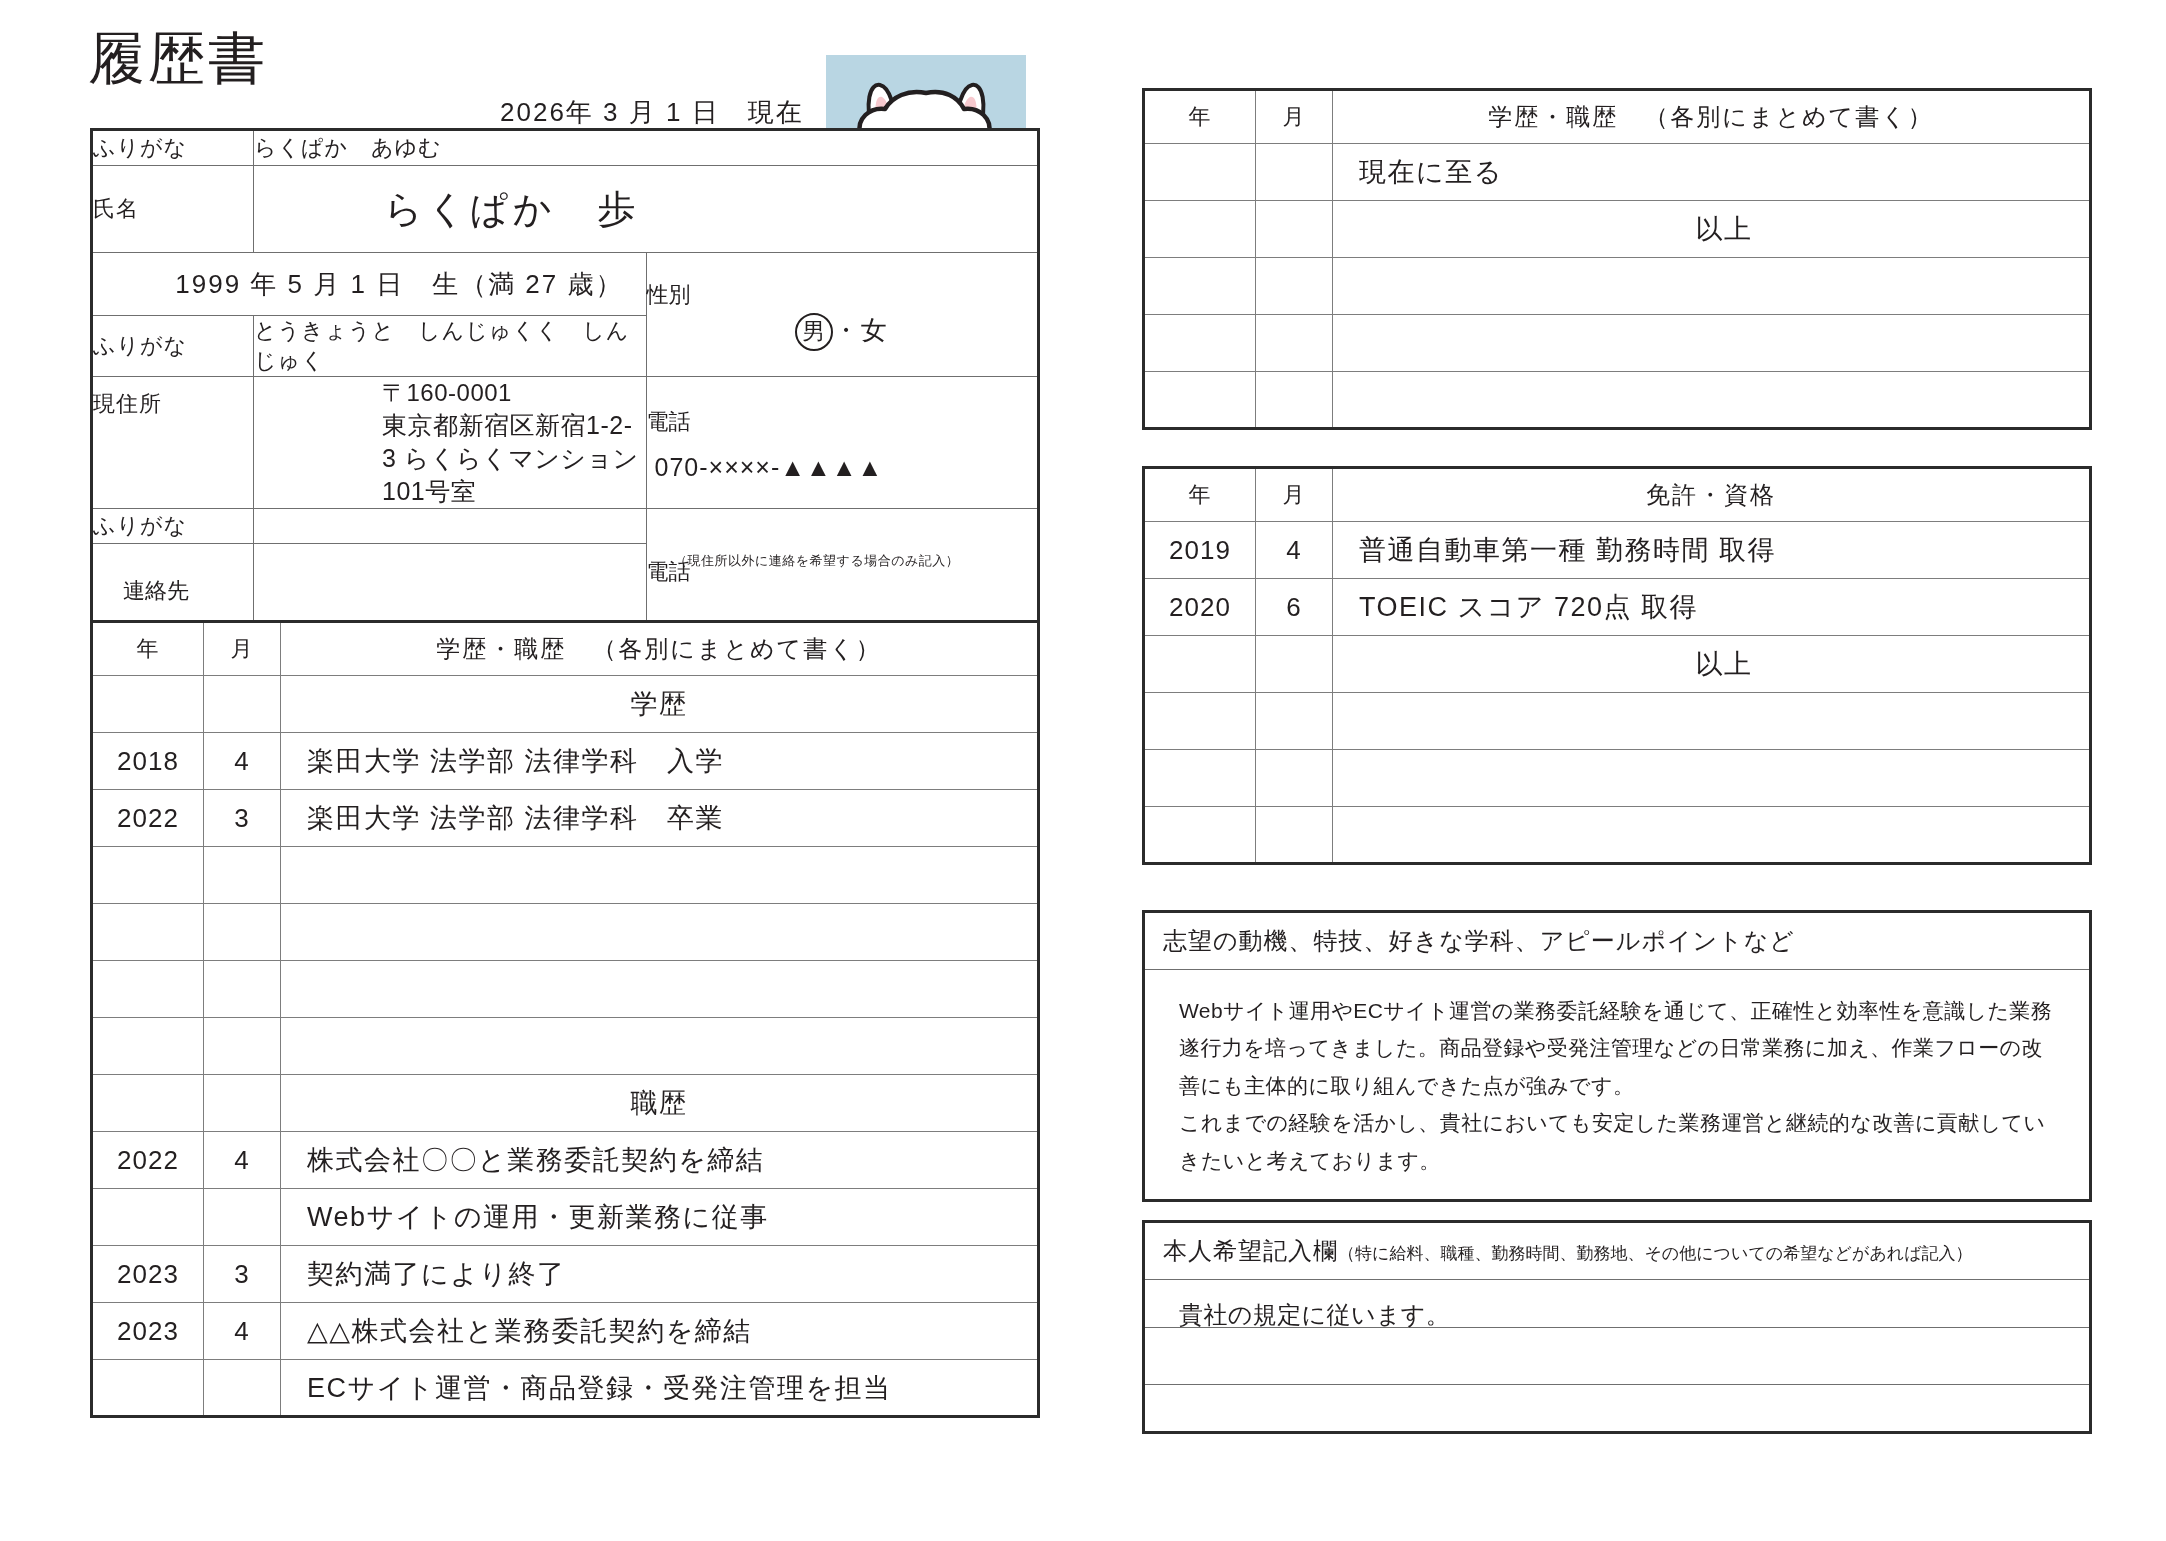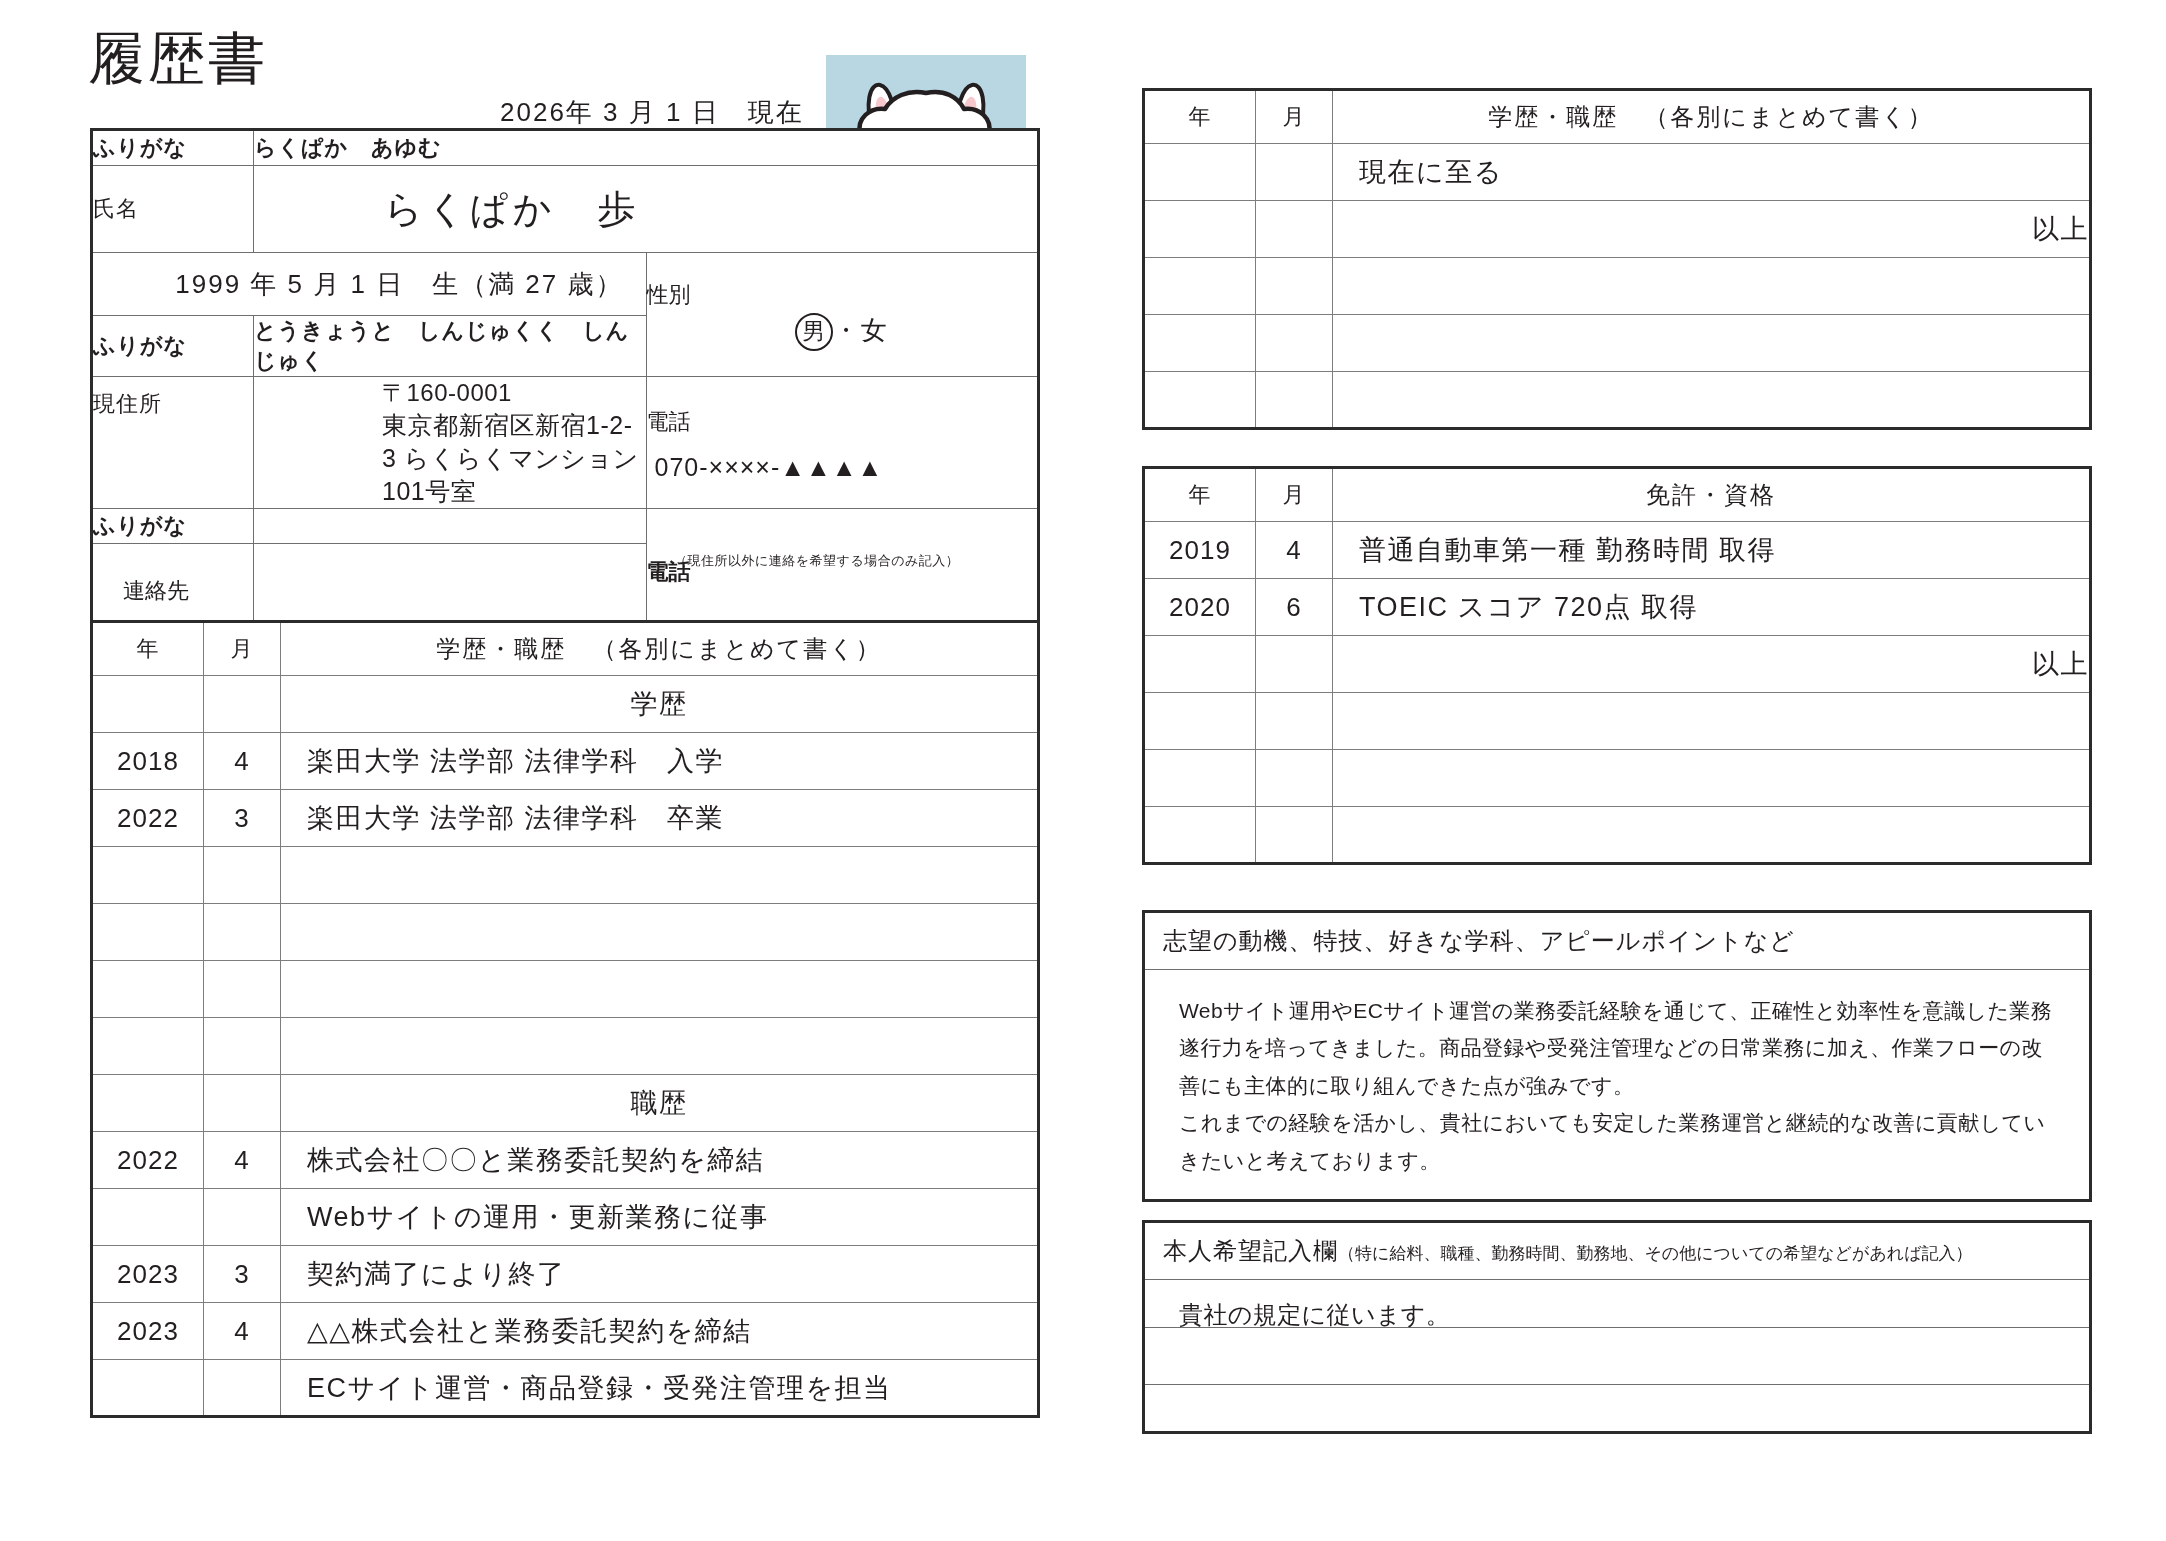--- a/index.html
+++ b/index.html
@@ -81,21 +81,21 @@
   }
   #personal-table td {
     border: 1.5px solid #6f6f6f;
   }
   .lbl {
     font-size: 22px;
     padding-left: 16px;
     letter-spacing: 1px;
     white-space: nowrap;
   }
-  .furi-row td { height: 34px; font-weight: bold; }
+  .furi-row td { height: 34px; }
   .furi-val {
     font-size: 22px;
     padding-left: 10px;
     letter-spacing: 1px;
   }
   .name-row td { height: 86px; }
   #name-value {
     font-size: 38px;
     letter-spacing: 4px;
     padding-left: 130px;
@@ -173,21 +173,21 @@
     width: 950px;
   }
   .hist td { border: 1.5px solid #7d7d7d; }
   .hist .hrow { height: 57px; }
   .hist .col-year { width: 110px; text-align: center; font-size: 26px; letter-spacing: 1px;}
   .hist .col-month { width: 76px; text-align: center; font-size: 26px; letter-spacing: 1px;}
   .hist .col-text { padding-left: 26px; font-size: 27px; letter-spacing: 1.5px; }
   .hist .head td { height: 52px; font-size: 22px; }
   .hist .head .col-text { text-align: center; padding-left: 0; font-size: 24px; letter-spacing: 2px;}
   .center-text { text-align: center !important; padding-left: 0 !important; }
-  .right-text  { text-align: right; padding-right: 42px; }
+  .right-text  { text-align: center; padding-right: 42px; }
 
   #left-history { left: 90px; top: 620px; }
   #right-history { left: 1142px; top: 88px; }
   #license-table { left: 1142px; top: 466px; }
 
   
   .freebox {
     position: absolute;
     width: 950px;
     border: 3.5px solid #2b2b2b;

